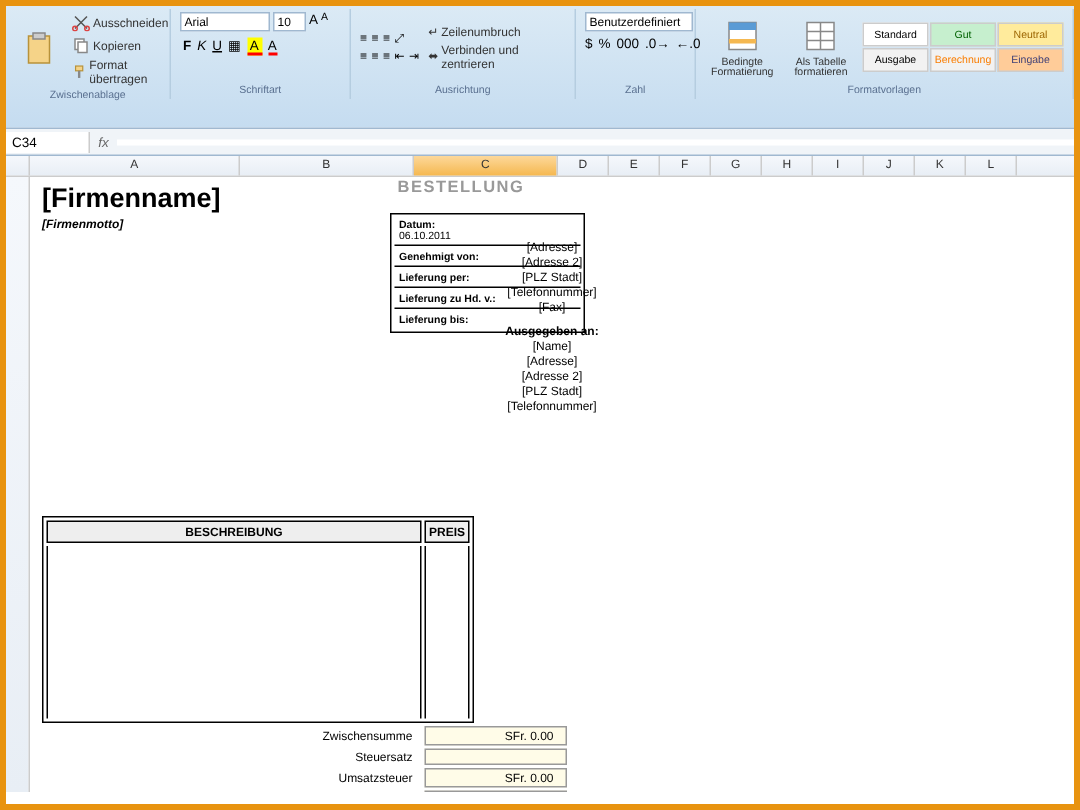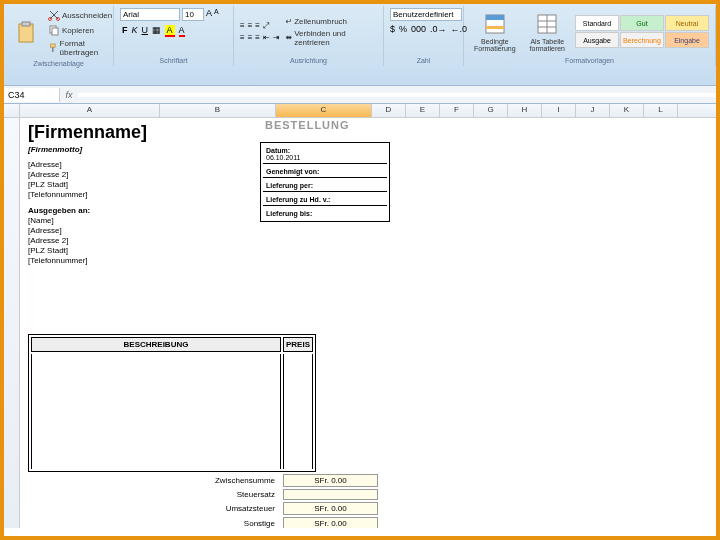--- a/index.html
+++ b/index.html
@@ -27,32 +27,32 @@
 .formula-input { flex: 1; padding: 2px 4px; background: #fff; }
 .col-headers { display: flex; height: 14px; background: linear-gradient(#f5f8fc, #e8eef5); border-bottom: 1px solid #ccc; font-size: 8px; }
 .rowh-space { width: 16px; border-right: 1px solid #ccc; }
 .colh { border-right: 1px solid #ccc; text-align: center; padding-top: 1px; color: #333; }
 .colh.sel { background: linear-gradient(#fdd89a, #f5b850); }
 .sheet-area { display: flex; height: 410px; overflow: hidden; }
 .row-headers { width: 16px; background: linear-gradient(#f5f8fc, #e8eef5); border-right: 1px solid #ccc; display: flex; flex-direction: column; font-size: 7px; }
 .content { flex: 1; background: #fff; position: relative; padding: 4px 8px; font-size: 8px; color: #000; }
 .company-name { font-size: 18px; font-weight: bold; margin-bottom: 2px; }
 .motto { font-size: 8px; font-style: italic; font-weight: bold; margin-bottom: 6px; }
-.addr-block { font-size: 8px; line-height: 10px; margin-bottom: 6px; }
+.addr-block { font-size: 8px; line-height: 10px; margin-bottom: 6px; text-align: center; }
 .order-title { position: absolute; left: 245px; top: 1px; font-size: 11px; font-weight: bold; color: #999; letter-spacing: 1px; }
 .info-table { position: absolute; left: 240px; top: 24px; border: 1px solid #000; width: 130px; font-size: 7px; }
 .info-table td { border-bottom: 1px solid #000; padding: 2px 3px; font-weight: bold; }
 .info-table .val { font-weight: normal; }
 .main-table { margin-top: 68px; width: 288px; border: 1px solid #000; font-size: 8px; }
 .main-table th { background: #eee; border: 1px solid #000; padding: 2px; text-align: center; font-weight: bold; }
 .main-table td { border-left: 1px solid #000; border-right: 1px solid #000; padding: 2px; }
 .main-body { height: 115px; }
 .totals { width: 352px; font-size: 8px; }
 .totals tr td:first-child { text-align: right; padding: 1px 6px; }
-.totals tr td:last-child { width: 95px; text-align: center; border: 1px solid #999; padding: 1px 8px; background: #fffce8; margin-top: 31px; }
+.totals tr td:last-child { width: 95px; text-align: right; border: 1px solid #999; padding: 1px 8px; background: #fffce8; margin-top: 31px; }
 svg { display: block; }
 </style>
 </head>
 <body>
 
 <div class="ribbon">
   <div class="ribbon-body">
     <div class="rgroup" style="width:110px">
       <div class="rgroup-content">
         <div class="bigbtn">
@@ -208,20 +208,21 @@
 <div class="sheet-area">
   <div class="row-headers"></div>
   <div class="content">
     <div class="company-name">[Firmenname]</div>
     <div class="motto">[Firmenmotto]</div>
     <div class="addr-block">
       <div>[Adresse]</div>
         <div>[Adresse 2]</div>
         <div>[PLZ Stadt]</div>
         <div>[Telefonnummer]</div>
+        <div>[Fax]</div>
     </div>
     <div class="addr-block">
       <b>Ausgegeben an:</b>
       <div>[Name]</div><div>[Adresse]</div><div>[Adresse 2]</div><div>[PLZ Stadt]</div><div>[Telefonnummer]</div>
     </div>
     <div class="order-title">BESTELLUNG</div>
     <table class="info-table">
       <tbody>
           <tr>
             <td><span>Datum:</span><br><span class="val">06.10.2011</span></td>

